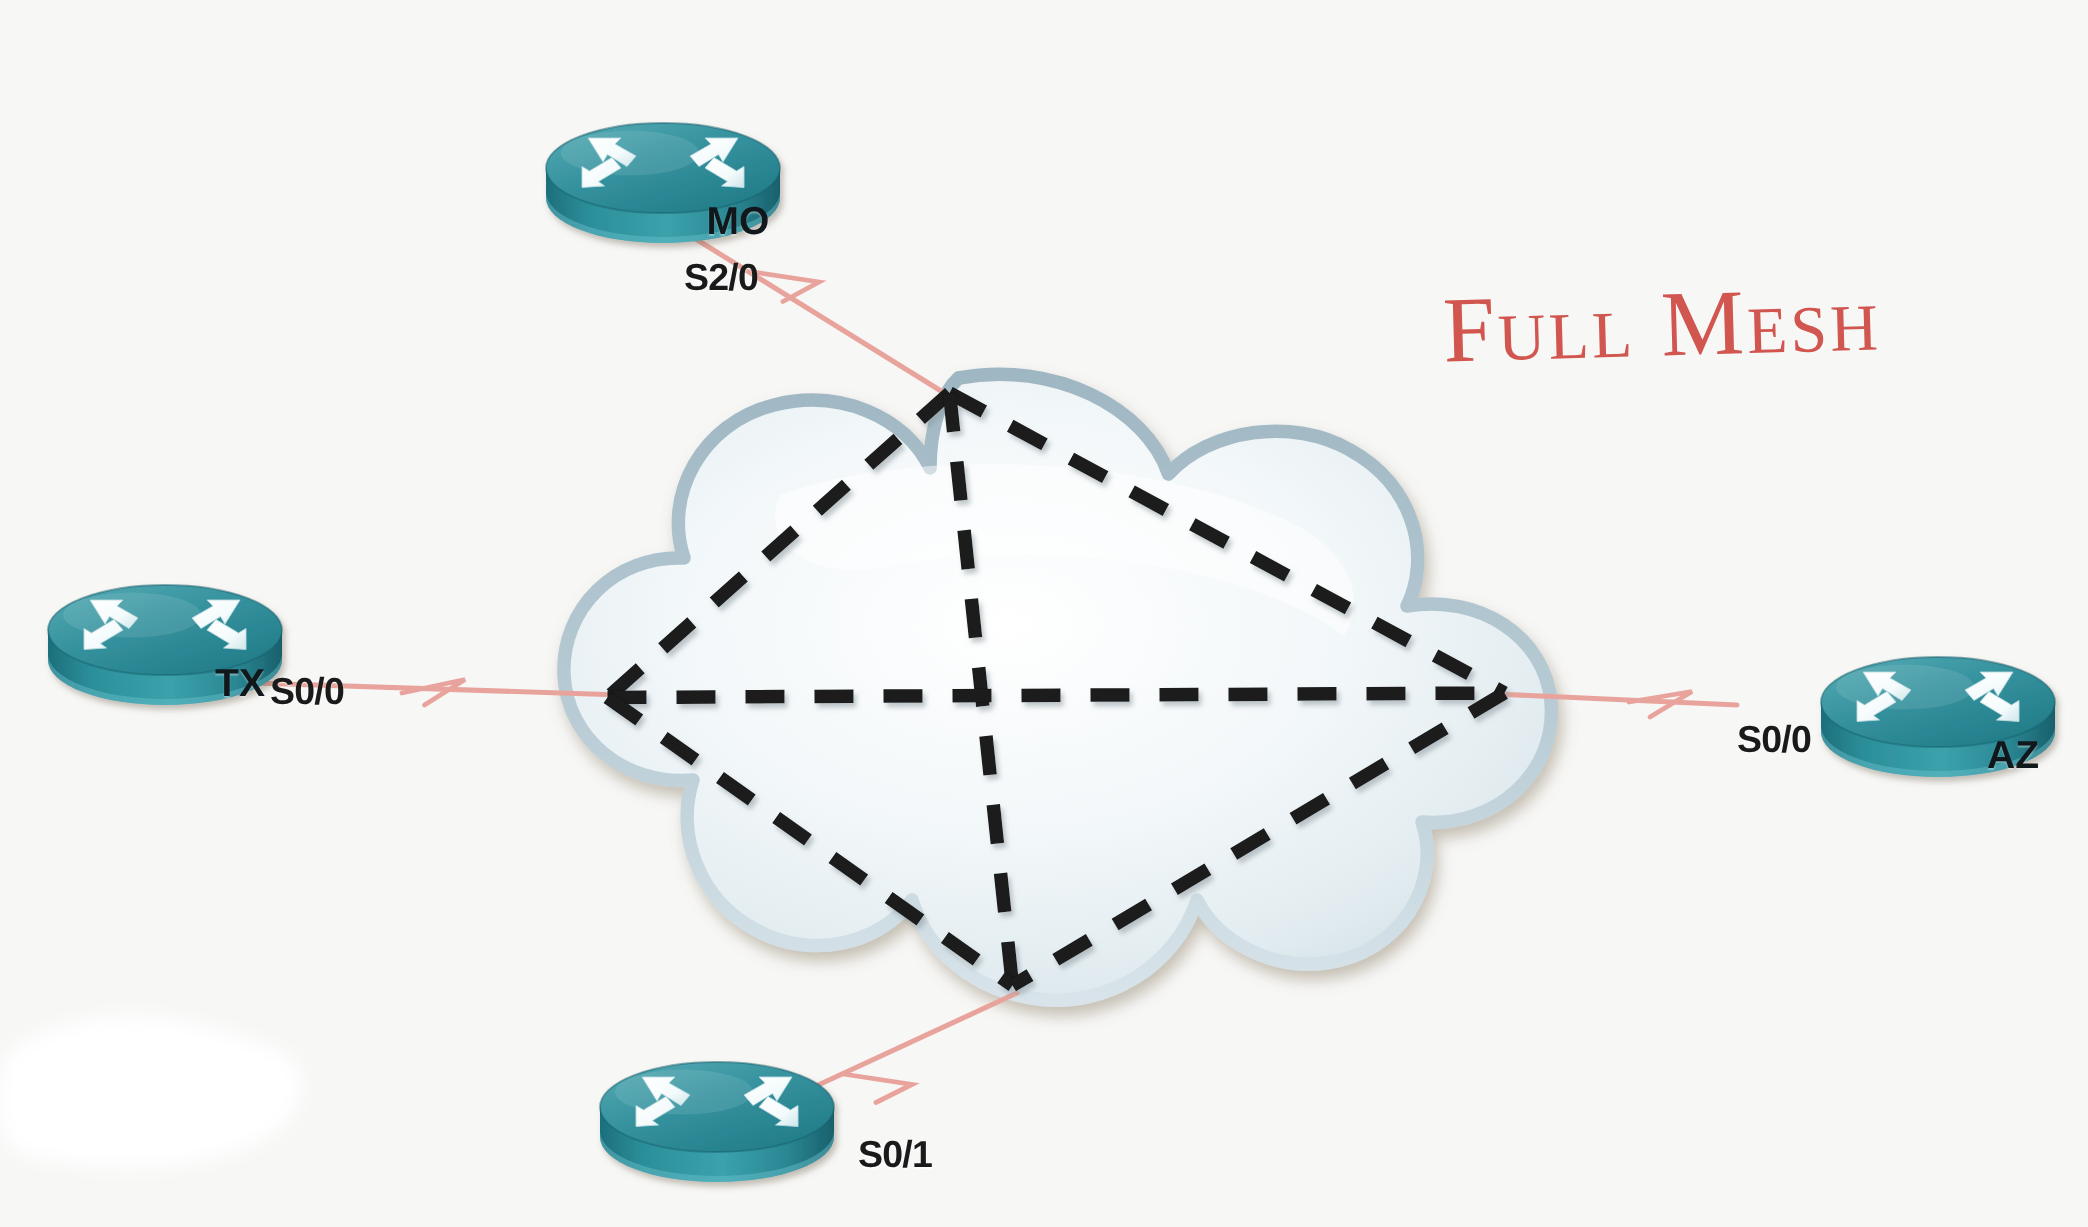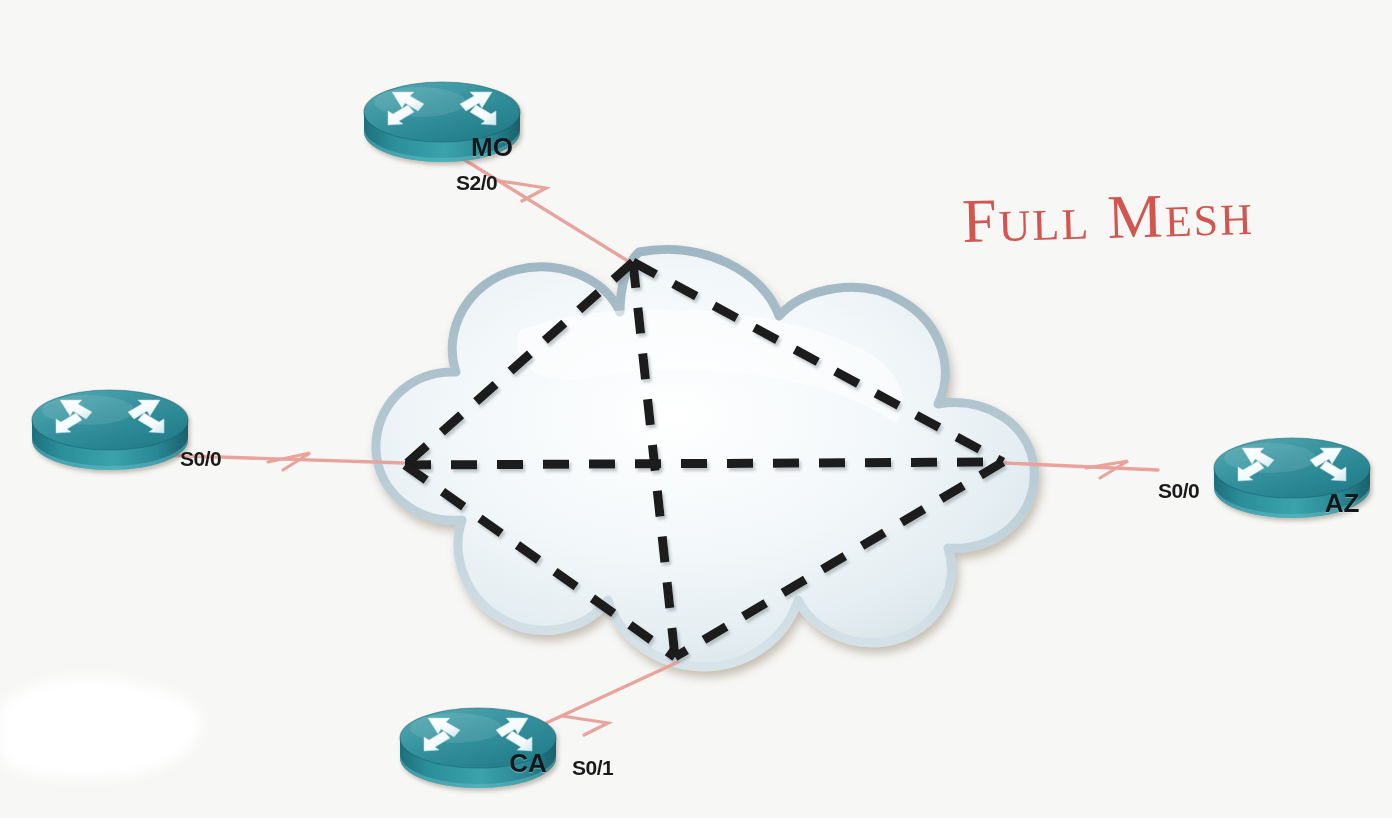--- a/index.html
+++ b/index.html
@@ -22,21 +22,21 @@
     height: 818px;
   }
   #stage > svg {
     position: absolute;
     left: 0; top: 0;
   }
   .iface-label {
     position: absolute;
     font-family: "Liberation Sans", sans-serif;
     font-weight: bold;
-    font-size: 21px;
+    font-size: 25px;
     color: #1a1a1a;
     letter-spacing: -0.5px;
     white-space: nowrap;
     text-shadow: 0 1px 1px rgba(255,255,255,0.85);
   }
   .router-name {
     position: absolute;
     font-family: "Liberation Sans", sans-serif;
     font-weight: bold;
     font-size: 26px;
@@ -202,22 +202,22 @@
     </g>
     <g filter="url(#tinyShadow)">
       <use href="#routerSym" x="1212" y="418" width="160" height="104"></use>
     </g>
     <g filter="url(#tinyShadow)">
       <use href="#routerSym" x="398" y="688" width="160" height="104"></use>
     </g>
   </svg>
 
   <div class="router-name" style="left:412px; top:132px; width:160px;">MO</div>
+  <div class="router-name" style="left:80px; top:440px; width:160px;">TX</div>
   <div class="router-name" style="left:1262px; top:488px; width:160px;">AZ</div>
-  <div class="router-name" style="left:448px; top:748px; width:160px;">CA</div>
 
   <div class="iface-label" style="left:456px; top:171px;">S2/0</div>
   <div class="iface-label" style="left:180px; top:447px;">S0/0</div>
   <div class="iface-label" style="left:1158px; top:479px;">S0/0</div>
   <div class="iface-label" style="left:572px; top:723px;margin-top:33px;">S0/1</div>
 
   <div class="annot" style="left:962px; top:182px;">
     <span>F</span><span class="sm">ULL</span><span>&nbsp;</span><span>M</span><span class="sm">ESH</span>
   </div>
 

